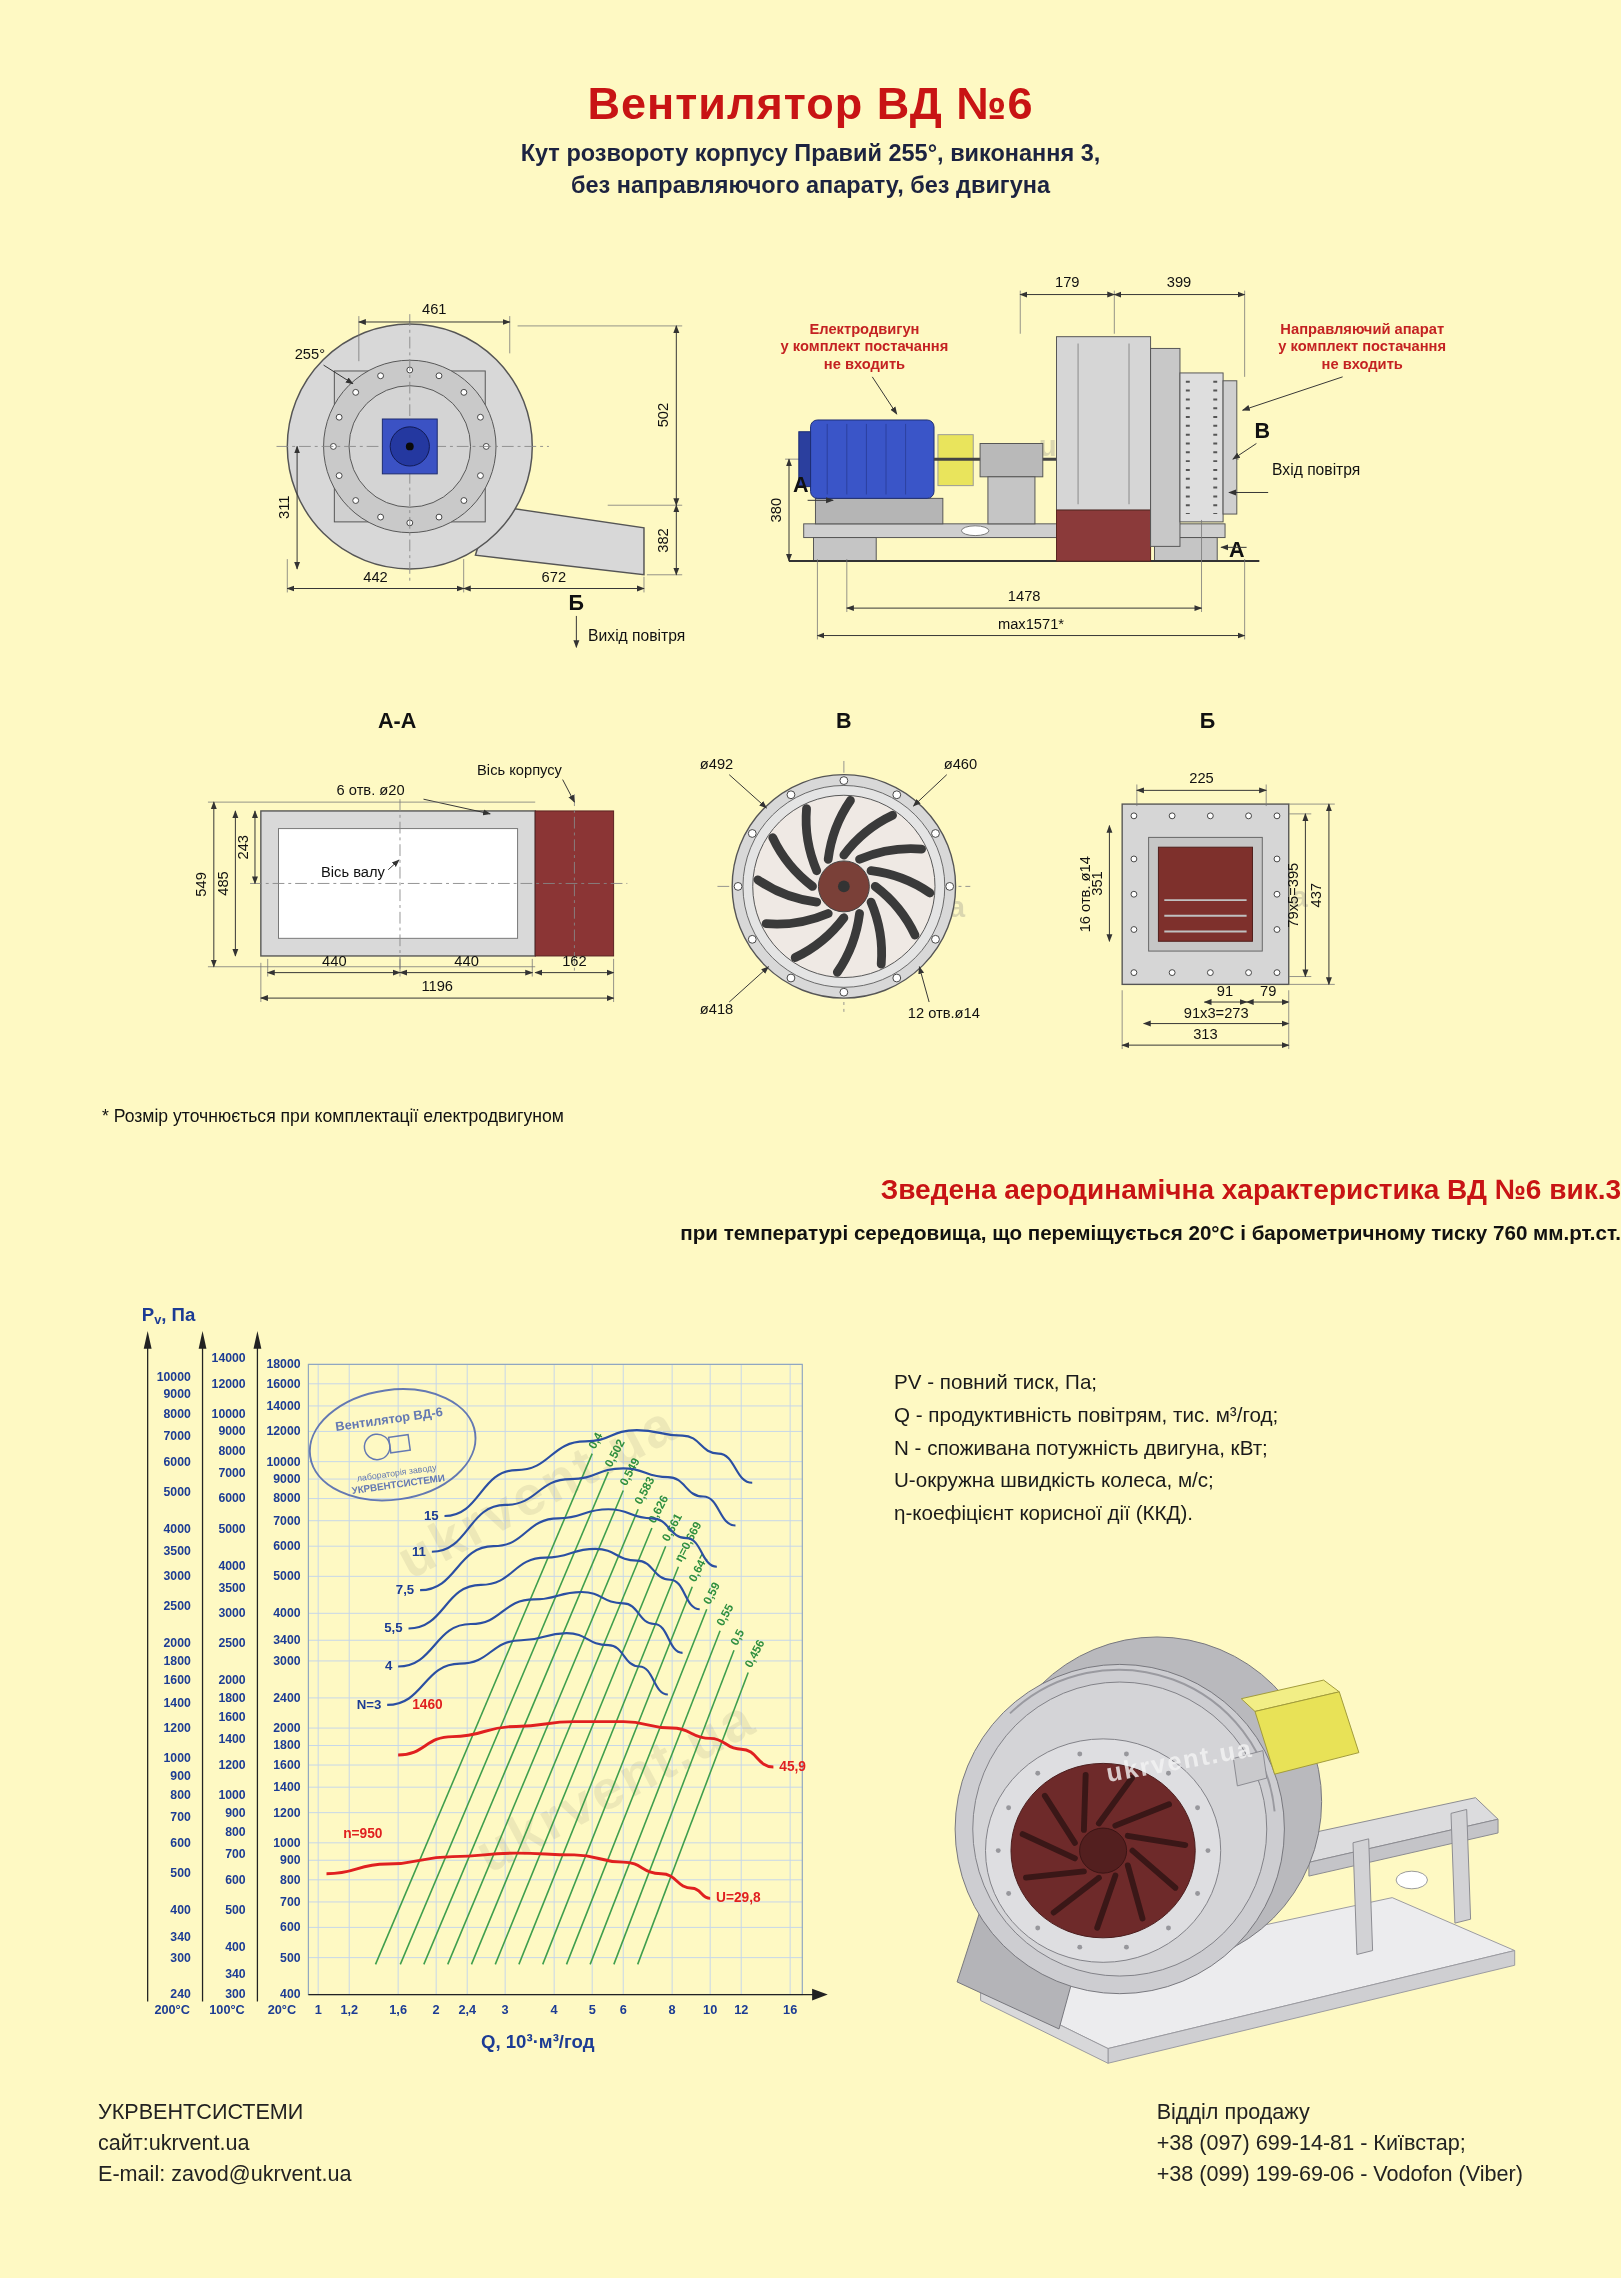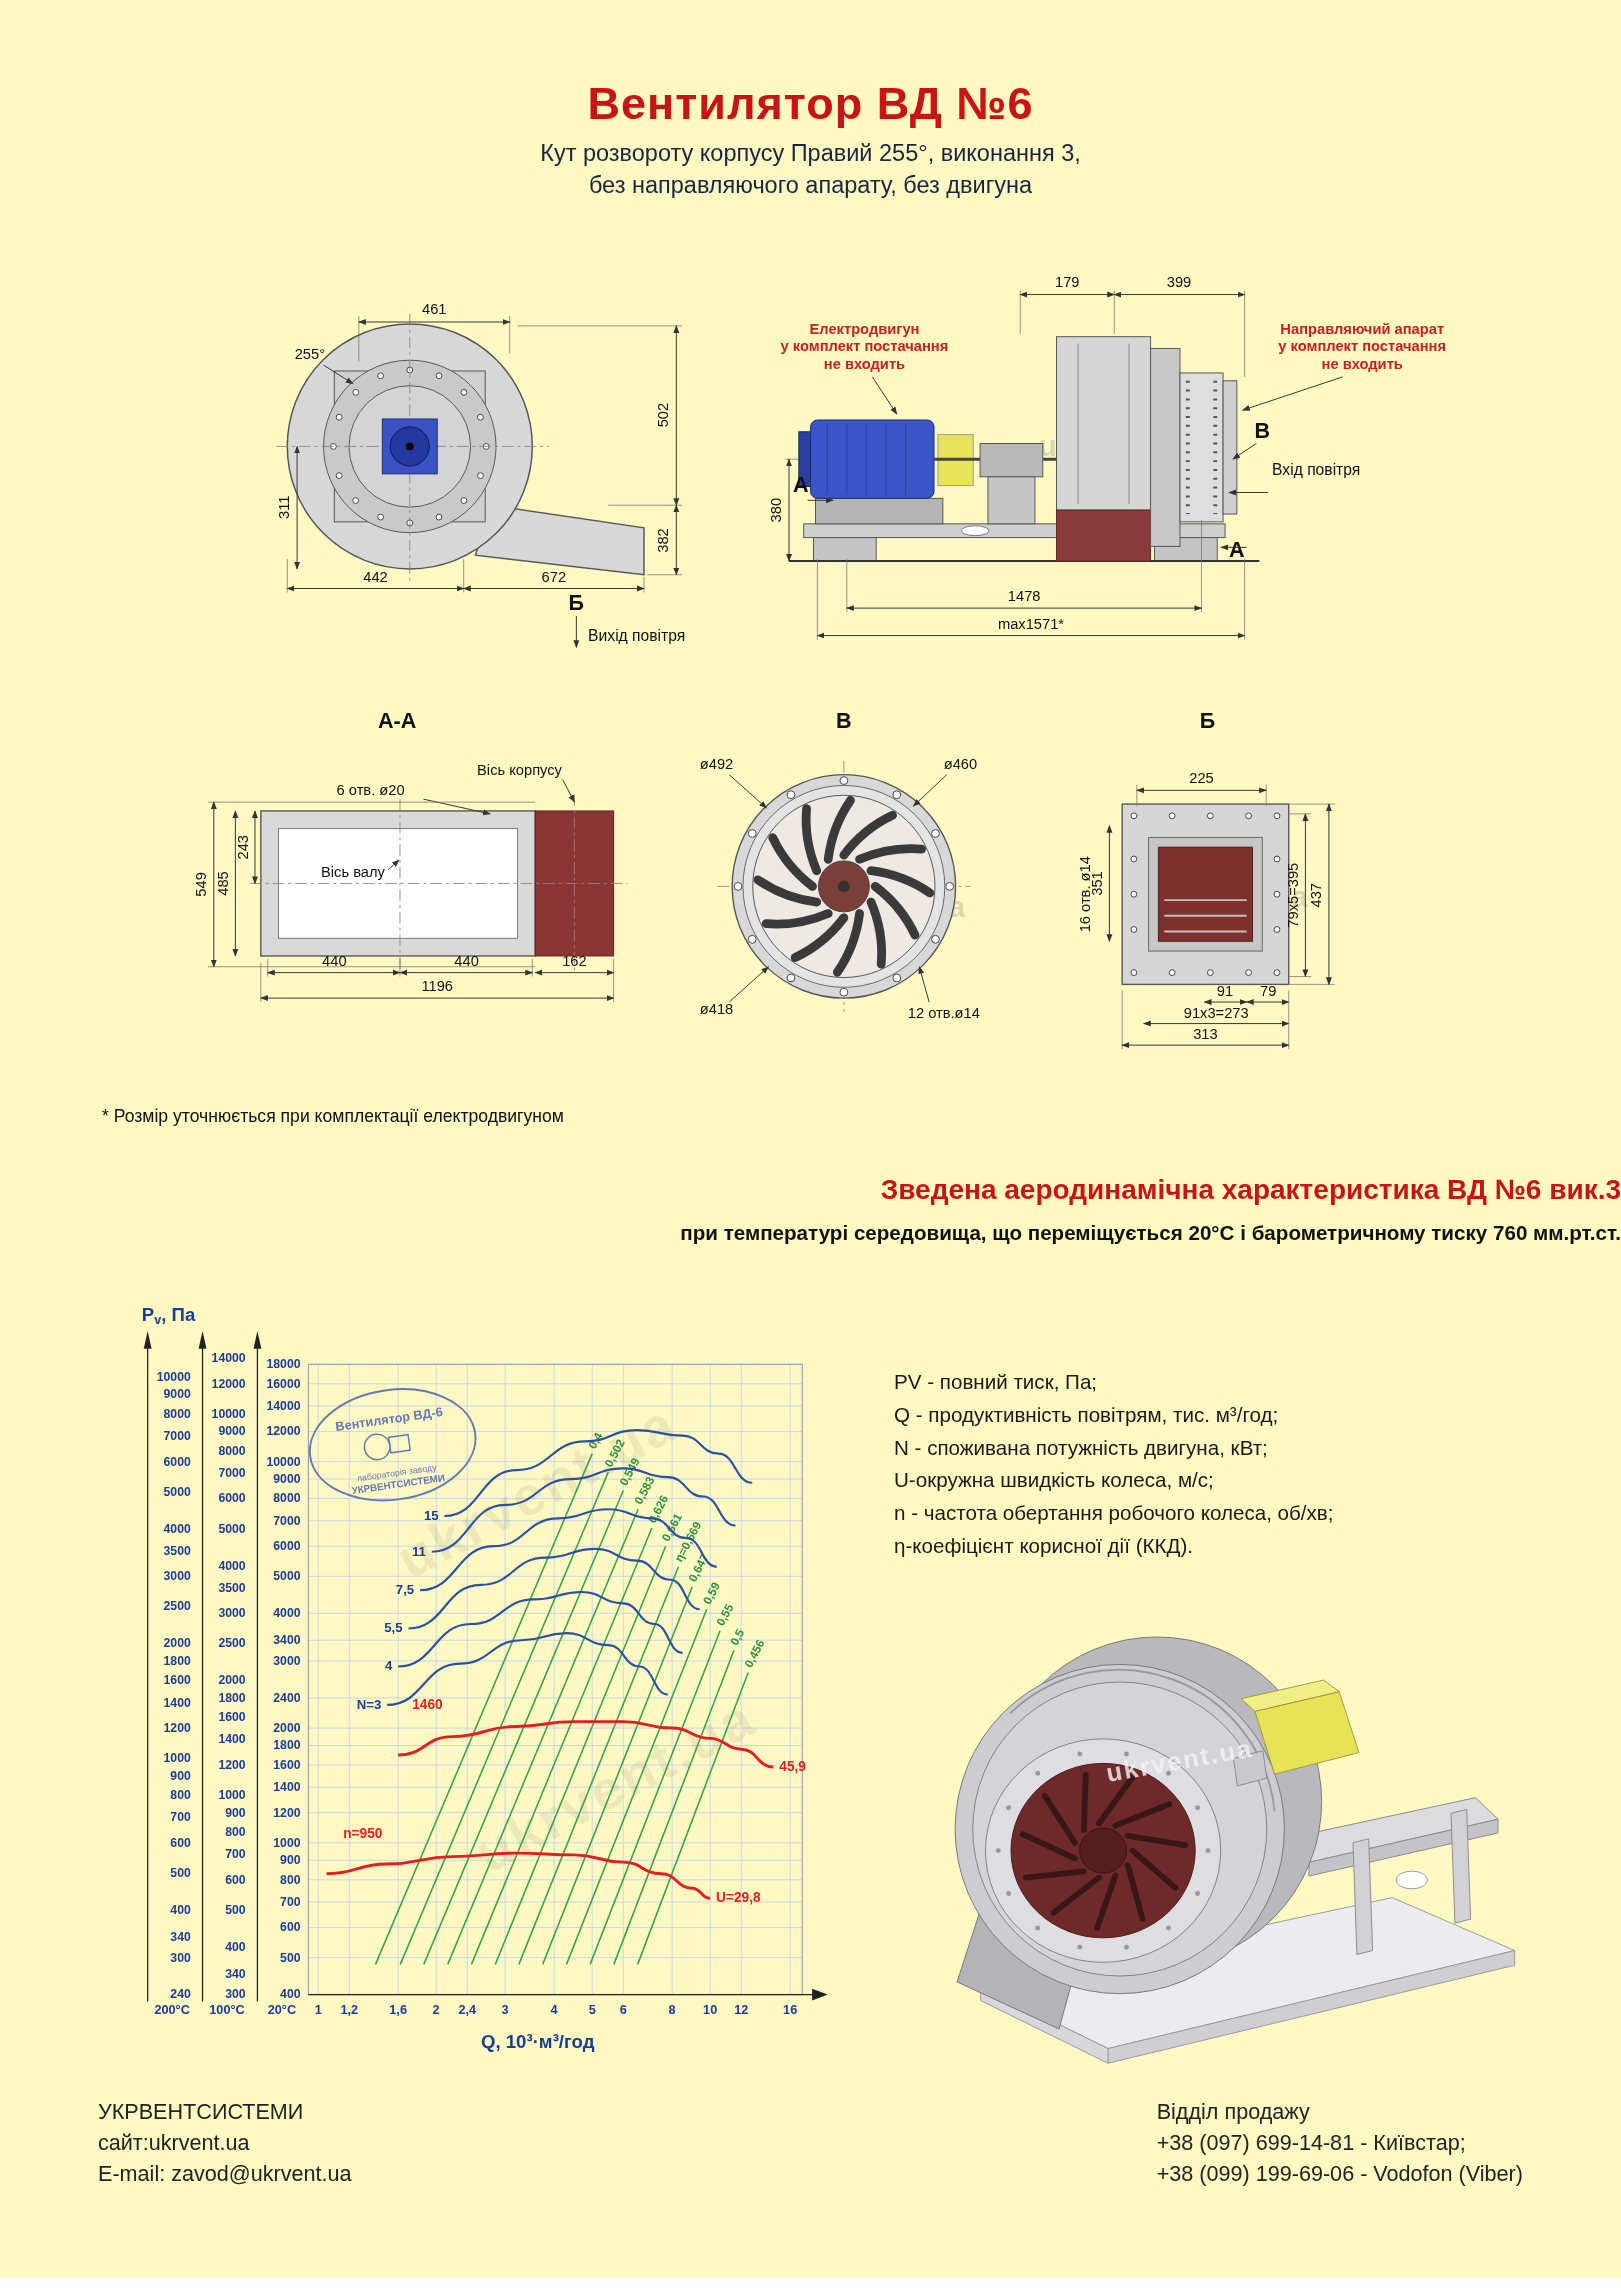--- a/index.html
+++ b/index.html
@@ -3,21 +3,21 @@
 <meta charset="utf-8">
 <style>
   *{margin:0;padding:0;box-sizing:border-box}
   html,body{background:#fff}
   body{font-family:"Liberation Sans",sans-serif}
   .page{position:relative;width:1621px;height:2278px;background:#fef9c3;overflow:hidden}
   svg text{font-family:"Liberation Sans",sans-serif}
 
   .hdr{position:absolute;top:78px;left:0;width:100%;text-align:center}
   .hdr h1{font-size:45px;color:#c81414;font-weight:bold;letter-spacing:1px;margin-bottom:7.8px}
-  .hdr .sub{font-size:23.5px;font-weight:normal;color:#1c2340;line-height:1.35}
+  .hdr .sub{font-size:23.5px;font-weight:bold;color:#1c2340;line-height:1.35}
 
   .drawings{position:absolute;left:59px;top:265px}
   .dimTr{font-size:15px;fill:#111;text-anchor:middle}
   .vtitle{font-size:22px;font-weight:bold;fill:#111;text-anchor:middle}
   .note{font-size:15px;font-weight:bold;fill:#c42222;text-anchor:middle}
   .flow{font-size:16px;fill:#111}
   .dim{stroke:#333;stroke-width:1;fill:none}
   .ldr{stroke:#333;stroke-width:1;fill:none}
   .ext{stroke:#777;stroke-width:0.8}
   .cl{stroke:#888;stroke-width:0.9;stroke-dasharray:12 4 3 4;fill:none}
@@ -635,21 +635,20 @@
       <text class="stampT" x="282" y="194" font-size="9">лабораторія заводу</text>
       <text class="stampT" x="282" y="206" font-size="10" font-weight="bold">УКРВЕНТСИСТЕМИ</text>
     </g>
   </svg>
 
   <div class="legend">
     <div>PV - повний тиск, Па;</div>
     <div>Q - продуктивність повітрям, тис. м³/год;</div>
     <div>N - споживана потужність двигуна, кВт;</div>
     <div>U-окружна швидкість колеса, м/с;</div>
-    <div>n - частота обертання робочого колеса, об/хв;</div>
     <div>η-коефіцієнт корисної дії (ККД).</div>
   </div>
 
   <svg class="fan3d" width="686" height="490" viewBox="0 0 700 500">
     <polygon points="120,408 540,318 665,372 250,472" fill="#ececee" stroke="#9a9aa0"></polygon>
     <polygon points="250,472 665,372 665,387 250,487" fill="#cfcfd2" stroke="#9a9aa0"></polygon>
     <polygon points="120,408 250,472 250,487 120,423" fill="#d8d8da" stroke="#9a9aa0"></polygon>
 
     <polygon points="430,258 625,216 648,238 455,282" fill="#dcdcde" stroke="#8a8a90"></polygon>
     <polygon points="455,282 648,238 648,252 455,296" fill="#c4c4c8" stroke="#8a8a90"></polygon>

